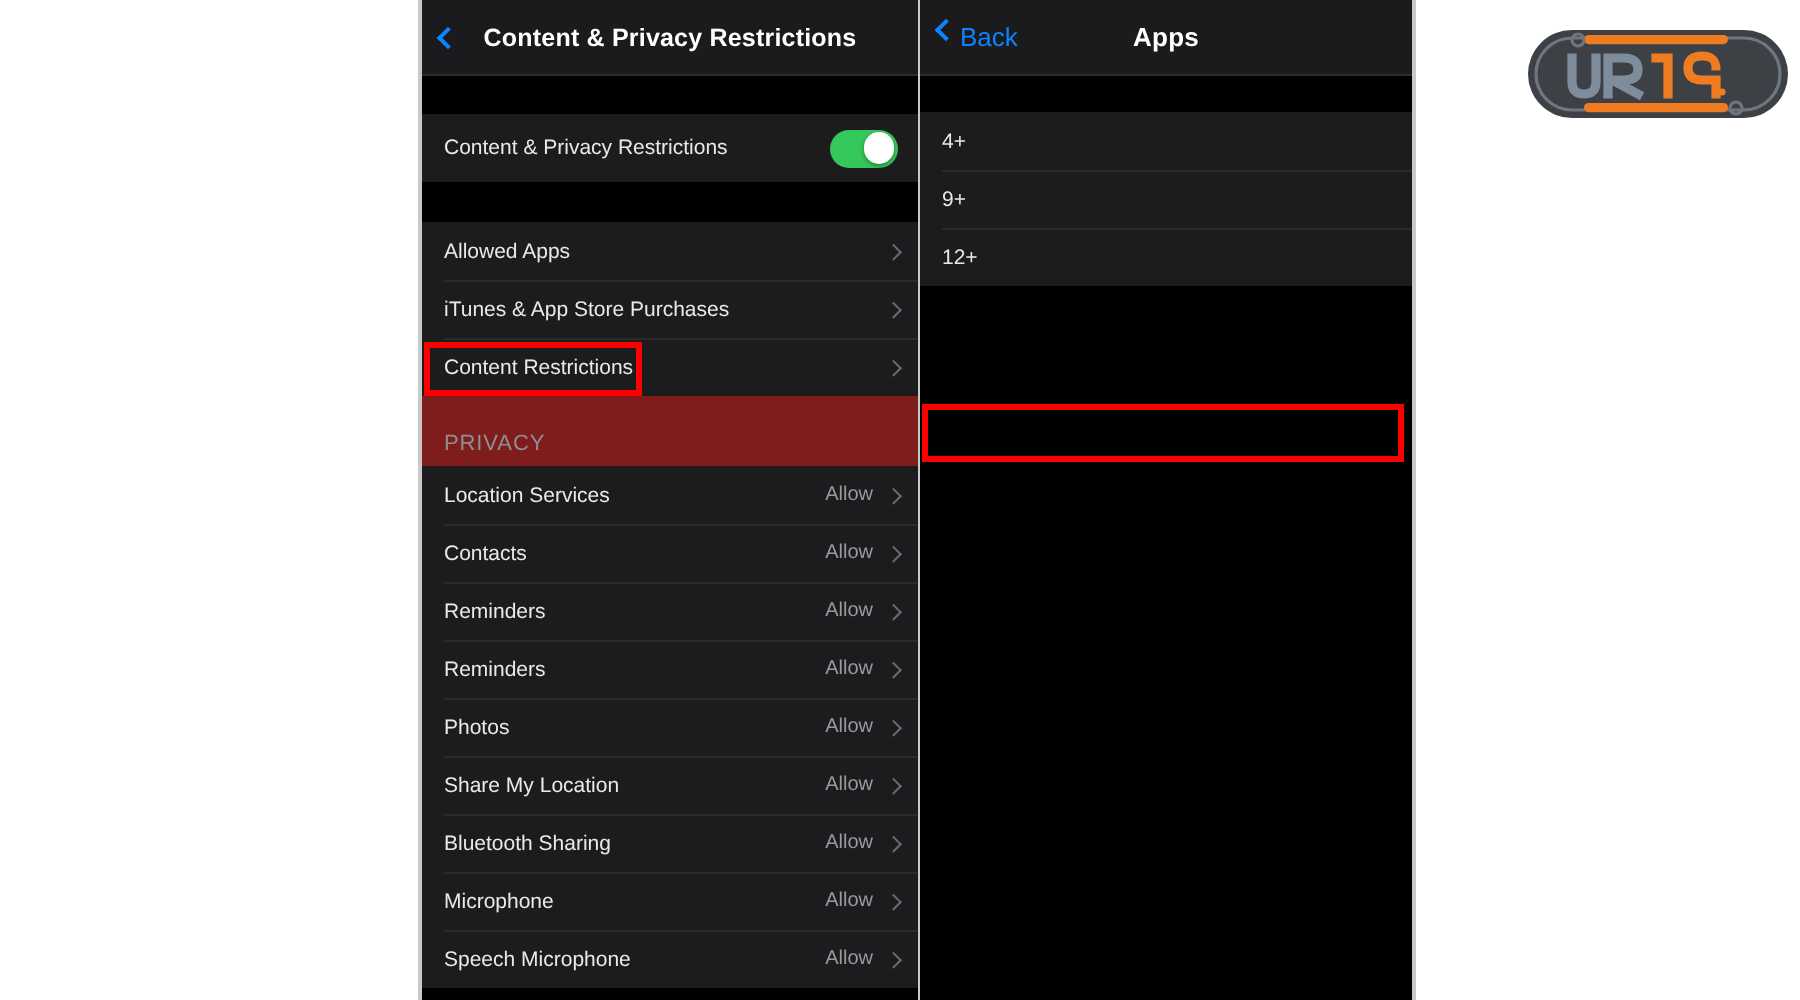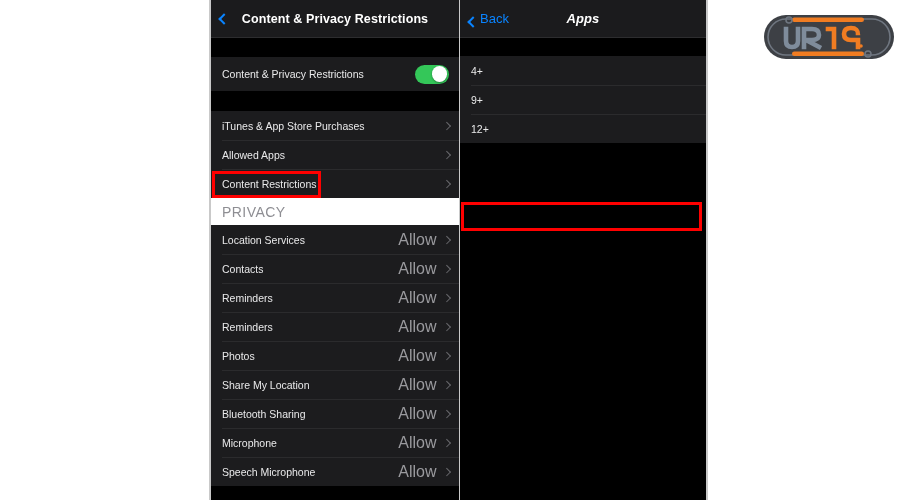--- a/index.html
+++ b/index.html
@@ -31,37 +31,37 @@
   
   .navbar {
     position: relative;
     height: 38px;
     background: #1b1b1d;
     display: flex; align-items: center;
     border-bottom: 1px solid #2d2d2f;
   }
   .nav-back {
     position: absolute; left: 9px;
-    display: flex; align-items: flex-end; gap: 3px;
+    display: flex; align-items: flex-start; gap: 3px;
     color: #0a84ff; font-size: 13px;
     cursor: pointer;
   }
   .chev-left {
     display: inline-block;
     width: 8px; height: 8px;
     border-left: 2.2px solid #0a84ff;
     border-bottom: 2.2px solid #0a84ff;
     transform: rotate(45deg);
   }
   .nav-title {
     width: 100%; text-align: center;
     color: #ffffff; font-size: 12.5px; font-weight: bold;
     letter-spacing: 0.1px;
   }
-  #panel-right .nav-title { font-size: 13px; font-style: italic; }
+  #panel-right .nav-title { font-size: 13px; }
 
   
   .gap { background: #000000; }
   .group { background: #1c1c1e; }
 
   .row {
     position: relative;
     height: 29px;
     display: flex; align-items: center;
     padding: 0 10px 0 11px;
@@ -74,21 +74,21 @@
     height: 1px; background: #2b2b2d;
   }
   .row-label {
     color: #e9e9ea; font-size: 10.5px;
     white-space: nowrap; overflow: hidden; text-overflow: ellipsis;
   }
   .row-right {
     margin-left: auto;
     display: flex; align-items: center; gap: 7px;
   }
-  .row-value { color: #9a9a9e; font-size: 16px; }
+  .row-value { color: #9a9a9e; font-size: 10px; }
   .chev-right {
     display: inline-block;
     width: 5.5px; height: 5.5px;
     border-top: 1.3px solid #6a6a6e;
     border-right: 1.3px solid #6a6a6e;
     transform: rotate(45deg);
   }
 
   
   .row-toggle { height: 34px; }
@@ -98,23 +98,23 @@
   }
   .toggle .knob {
     position: absolute; top: 1.6px; right: 1.6px;
     width: 15.6px; height: 15.6px; border-radius: 50%;
     background: #ffffff;
     box-shadow: 0 1px 2px rgba(0,0,0,.35);
   }
 
   
   .section-header {
-    background: #ffffff;
-    padding: 6px 0 5px 11px;
-    color: #8e8e93; font-size: 14px;
+    background: #7f1d1d;
+    padding: 18px 0 5px 11px;
+    color: #8e8e93; font-size: 11px;
     letter-spacing: 0.45px;
   }
 
   
   .checkmark {
     color: #0a84ff; font-size: 13px; font-weight: bold;
     line-height: 1;
   }
 
   
@@ -163,28 +163,28 @@
             <span class="knob"></span>
           </span>
         </span>
       </div>
     </div>
 
     <div class="gap" style="height:20px"></div>
 
     <div class="group">
       <div class="row">
+        <span class="row-label">Allowed Apps</span>
+        <span class="row-right">
+          <span class="row-value"></span>
+          <span class="chev-right"></span>
+        </span>
+      </div>
+      <div class="row">
         <span class="row-label">iTunes &amp; App Store Purchases</span>
-        <span class="row-right">
-          <span class="row-value"></span>
-          <span class="chev-right"></span>
-        </span>
-      </div>
-      <div class="row">
-        <span class="row-label">Allowed Apps</span>
         <span class="row-right">
           <span class="row-value"></span>
           <span class="chev-right"></span>
         </span>
       </div>
       <div class="row">
         <span class="row-label">Content Restrictions</span>
         <span class="row-right">
           <span class="row-value"></span>
           <span class="chev-right"></span>

